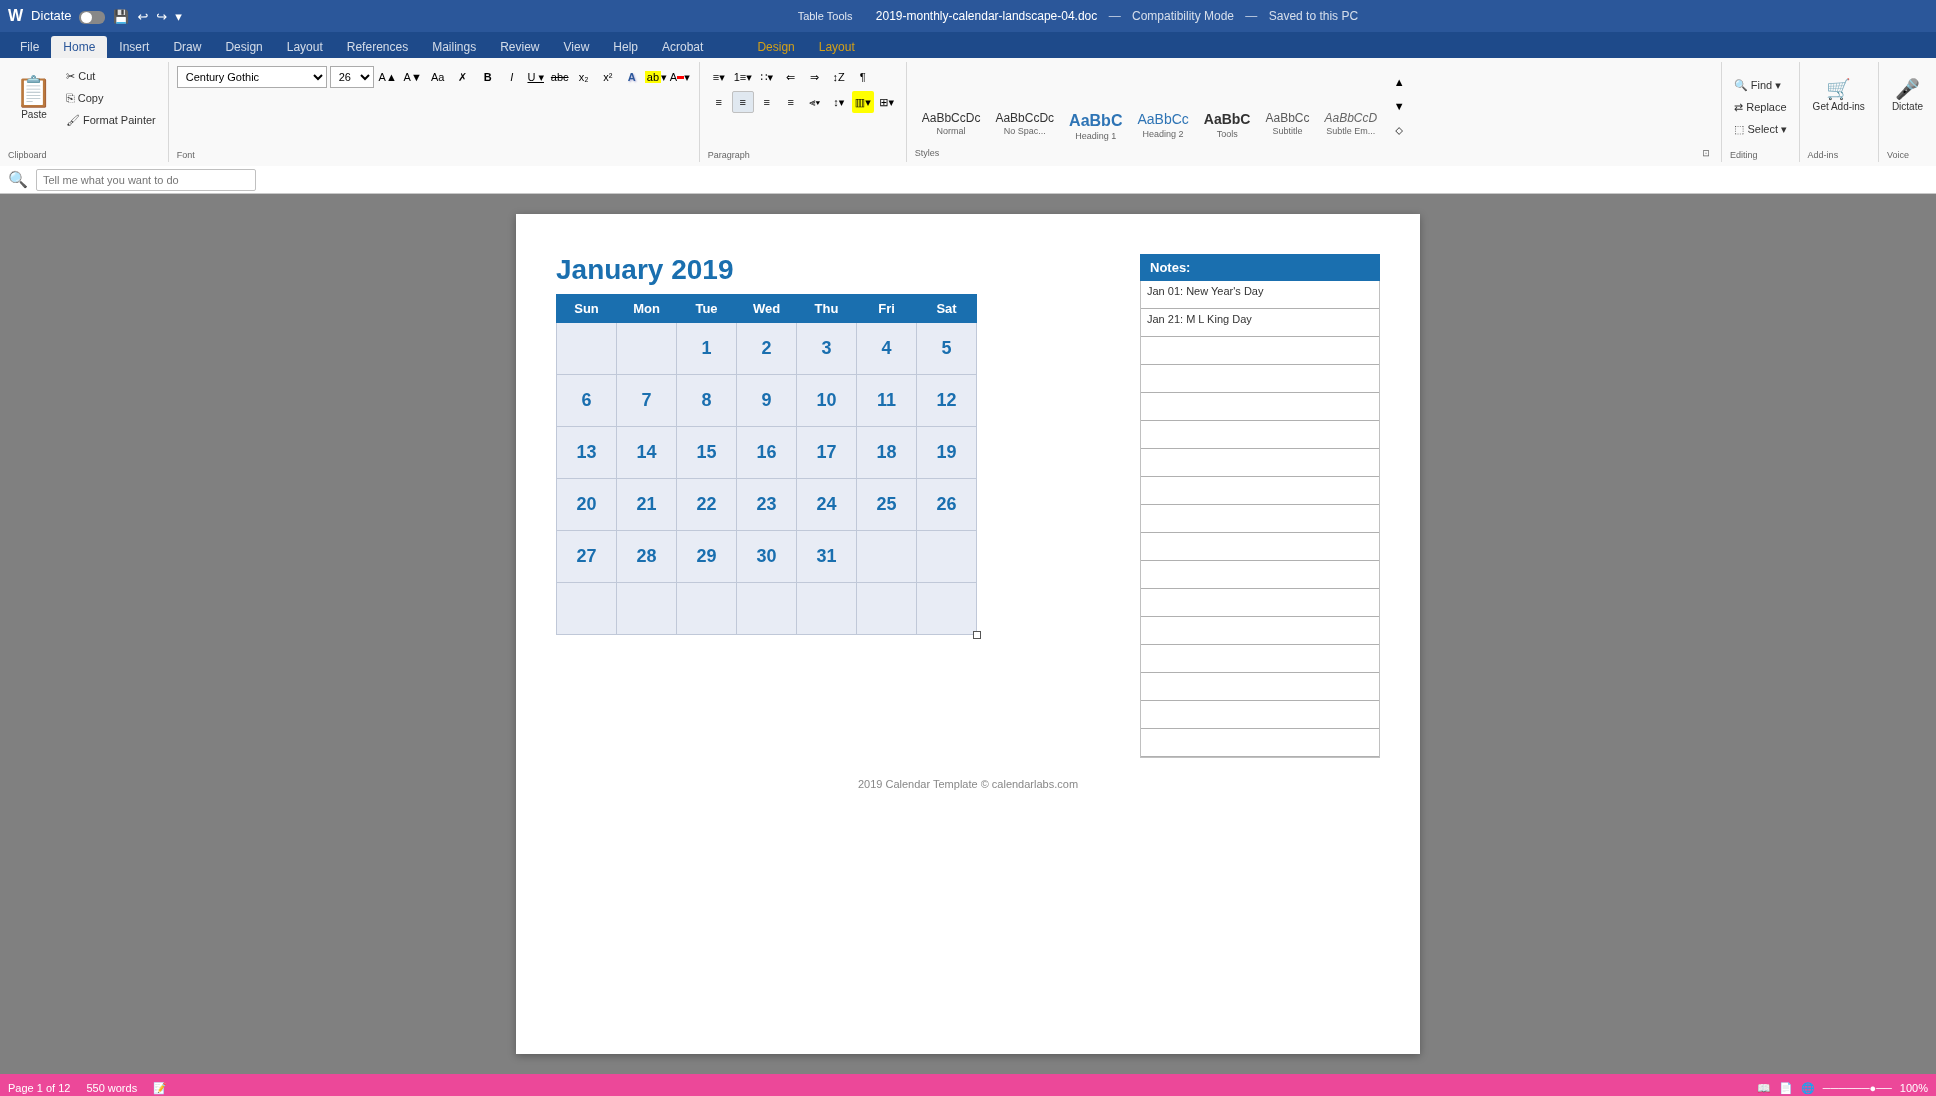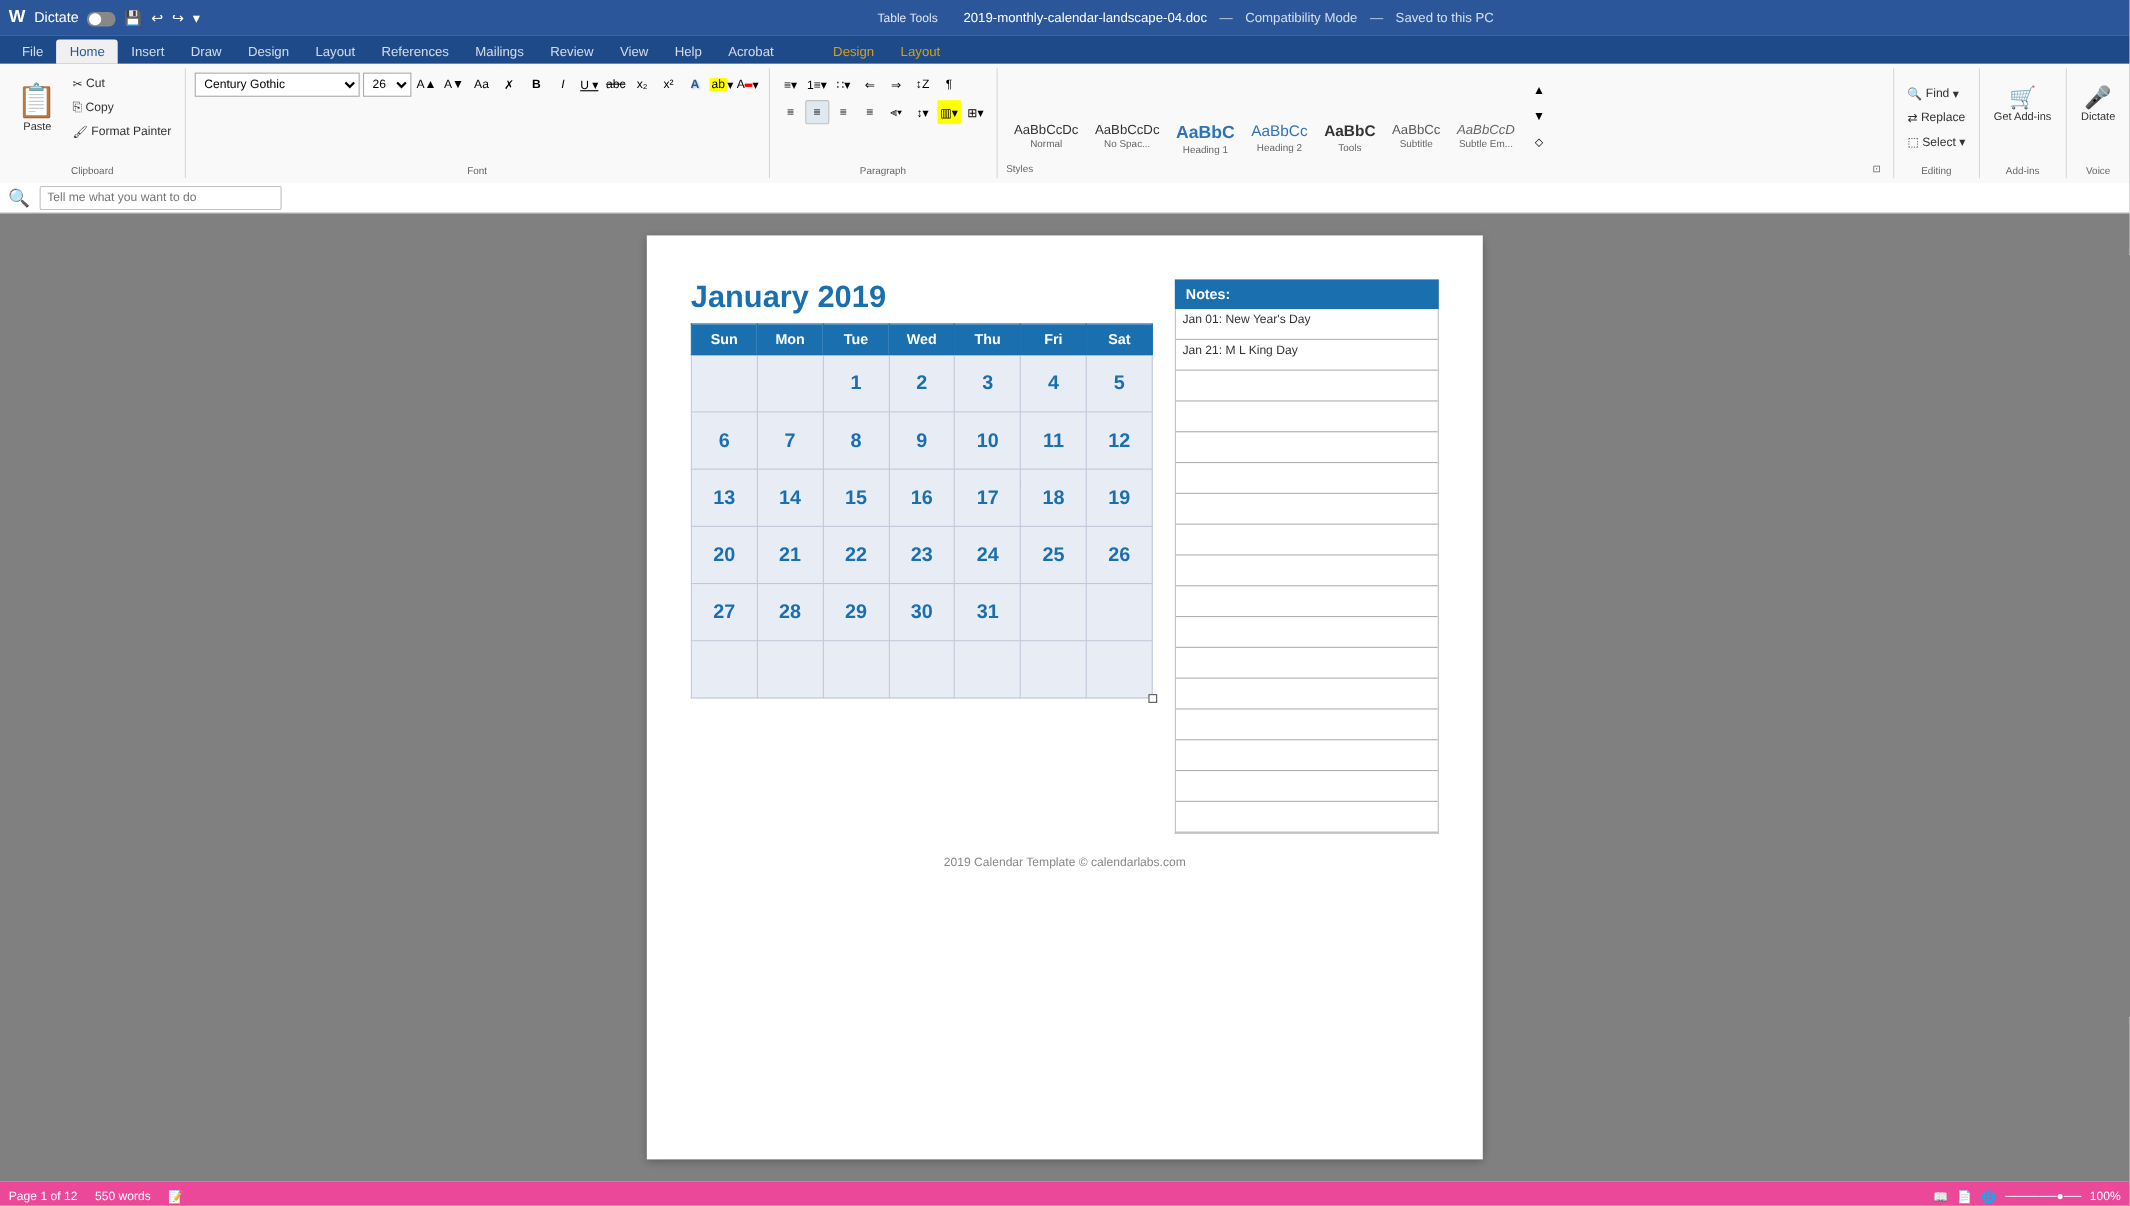--- a/index.html
+++ b/index.html
@@ -159,21 +159,21 @@
       background: #808080;
       flex: 1;
       display: flex;
       justify-content: center;
       padding: 20px;
       overflow: auto;
       height: calc(1096px - 32px - 26px - 88px - 14px - 28px - 28px);
     }
     .page {
       background: white;
-      width: 760px;
+      width: 904px;
       min-height: 580px;
       box-shadow: 0 2px 8px rgba(0,0,0,0.3);
       padding: 30px 40px;
       position: relative;
     }
 
     
     .calendar-wrapper {
       display: flex;
       gap: 20px;
@@ -275,21 +275,21 @@
     }
     .group-box-inner {
       display: flex;
       align-items: flex-start;
       flex: 1;
       gap: 2px;
     }
     .group-label {
       font-size: 9px;
       color: #666;
-      text-align: center;
+      text-align: left;
       margin-top: 2px;
     }
 
     .quick-access { display: flex; align-items: center; gap: 4px; }
     .qa-icon { font-size: 13px; color: white; cursor: pointer; padding: 2px; }
 
     .expand-btn {
       width: 14px;
       height: 14px;
       display: flex; align-items: center; justify-content: center;

